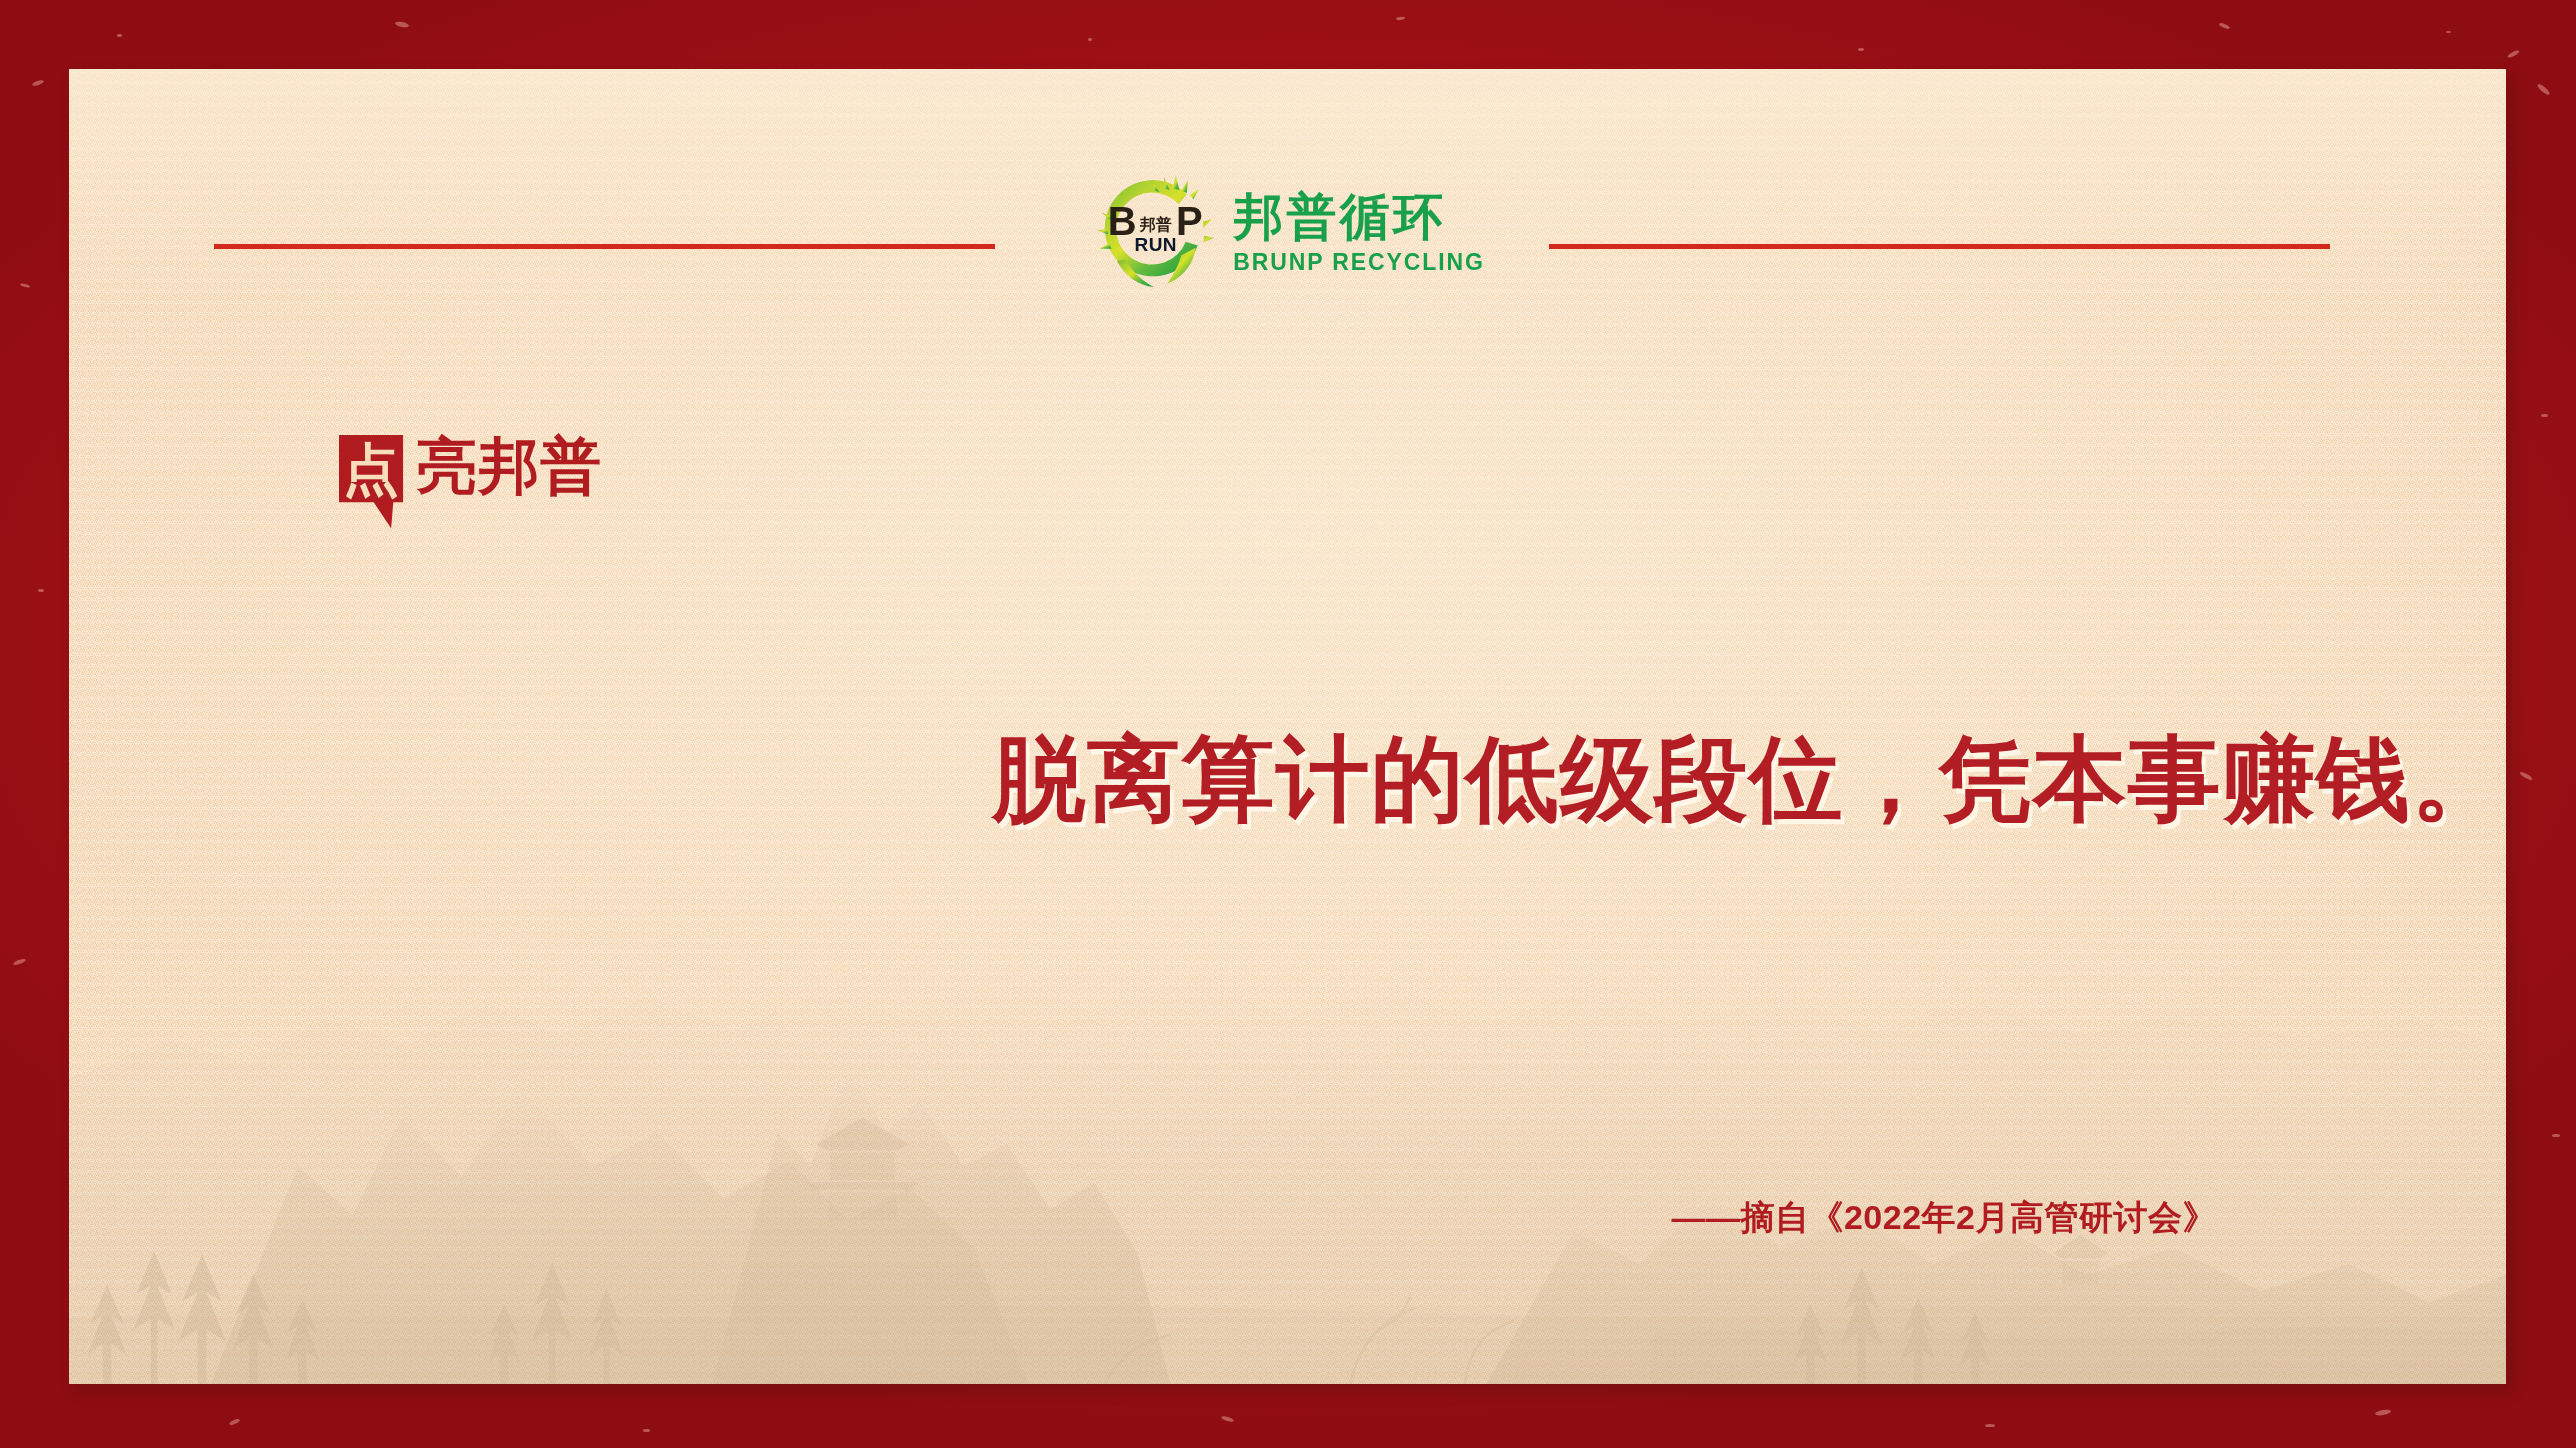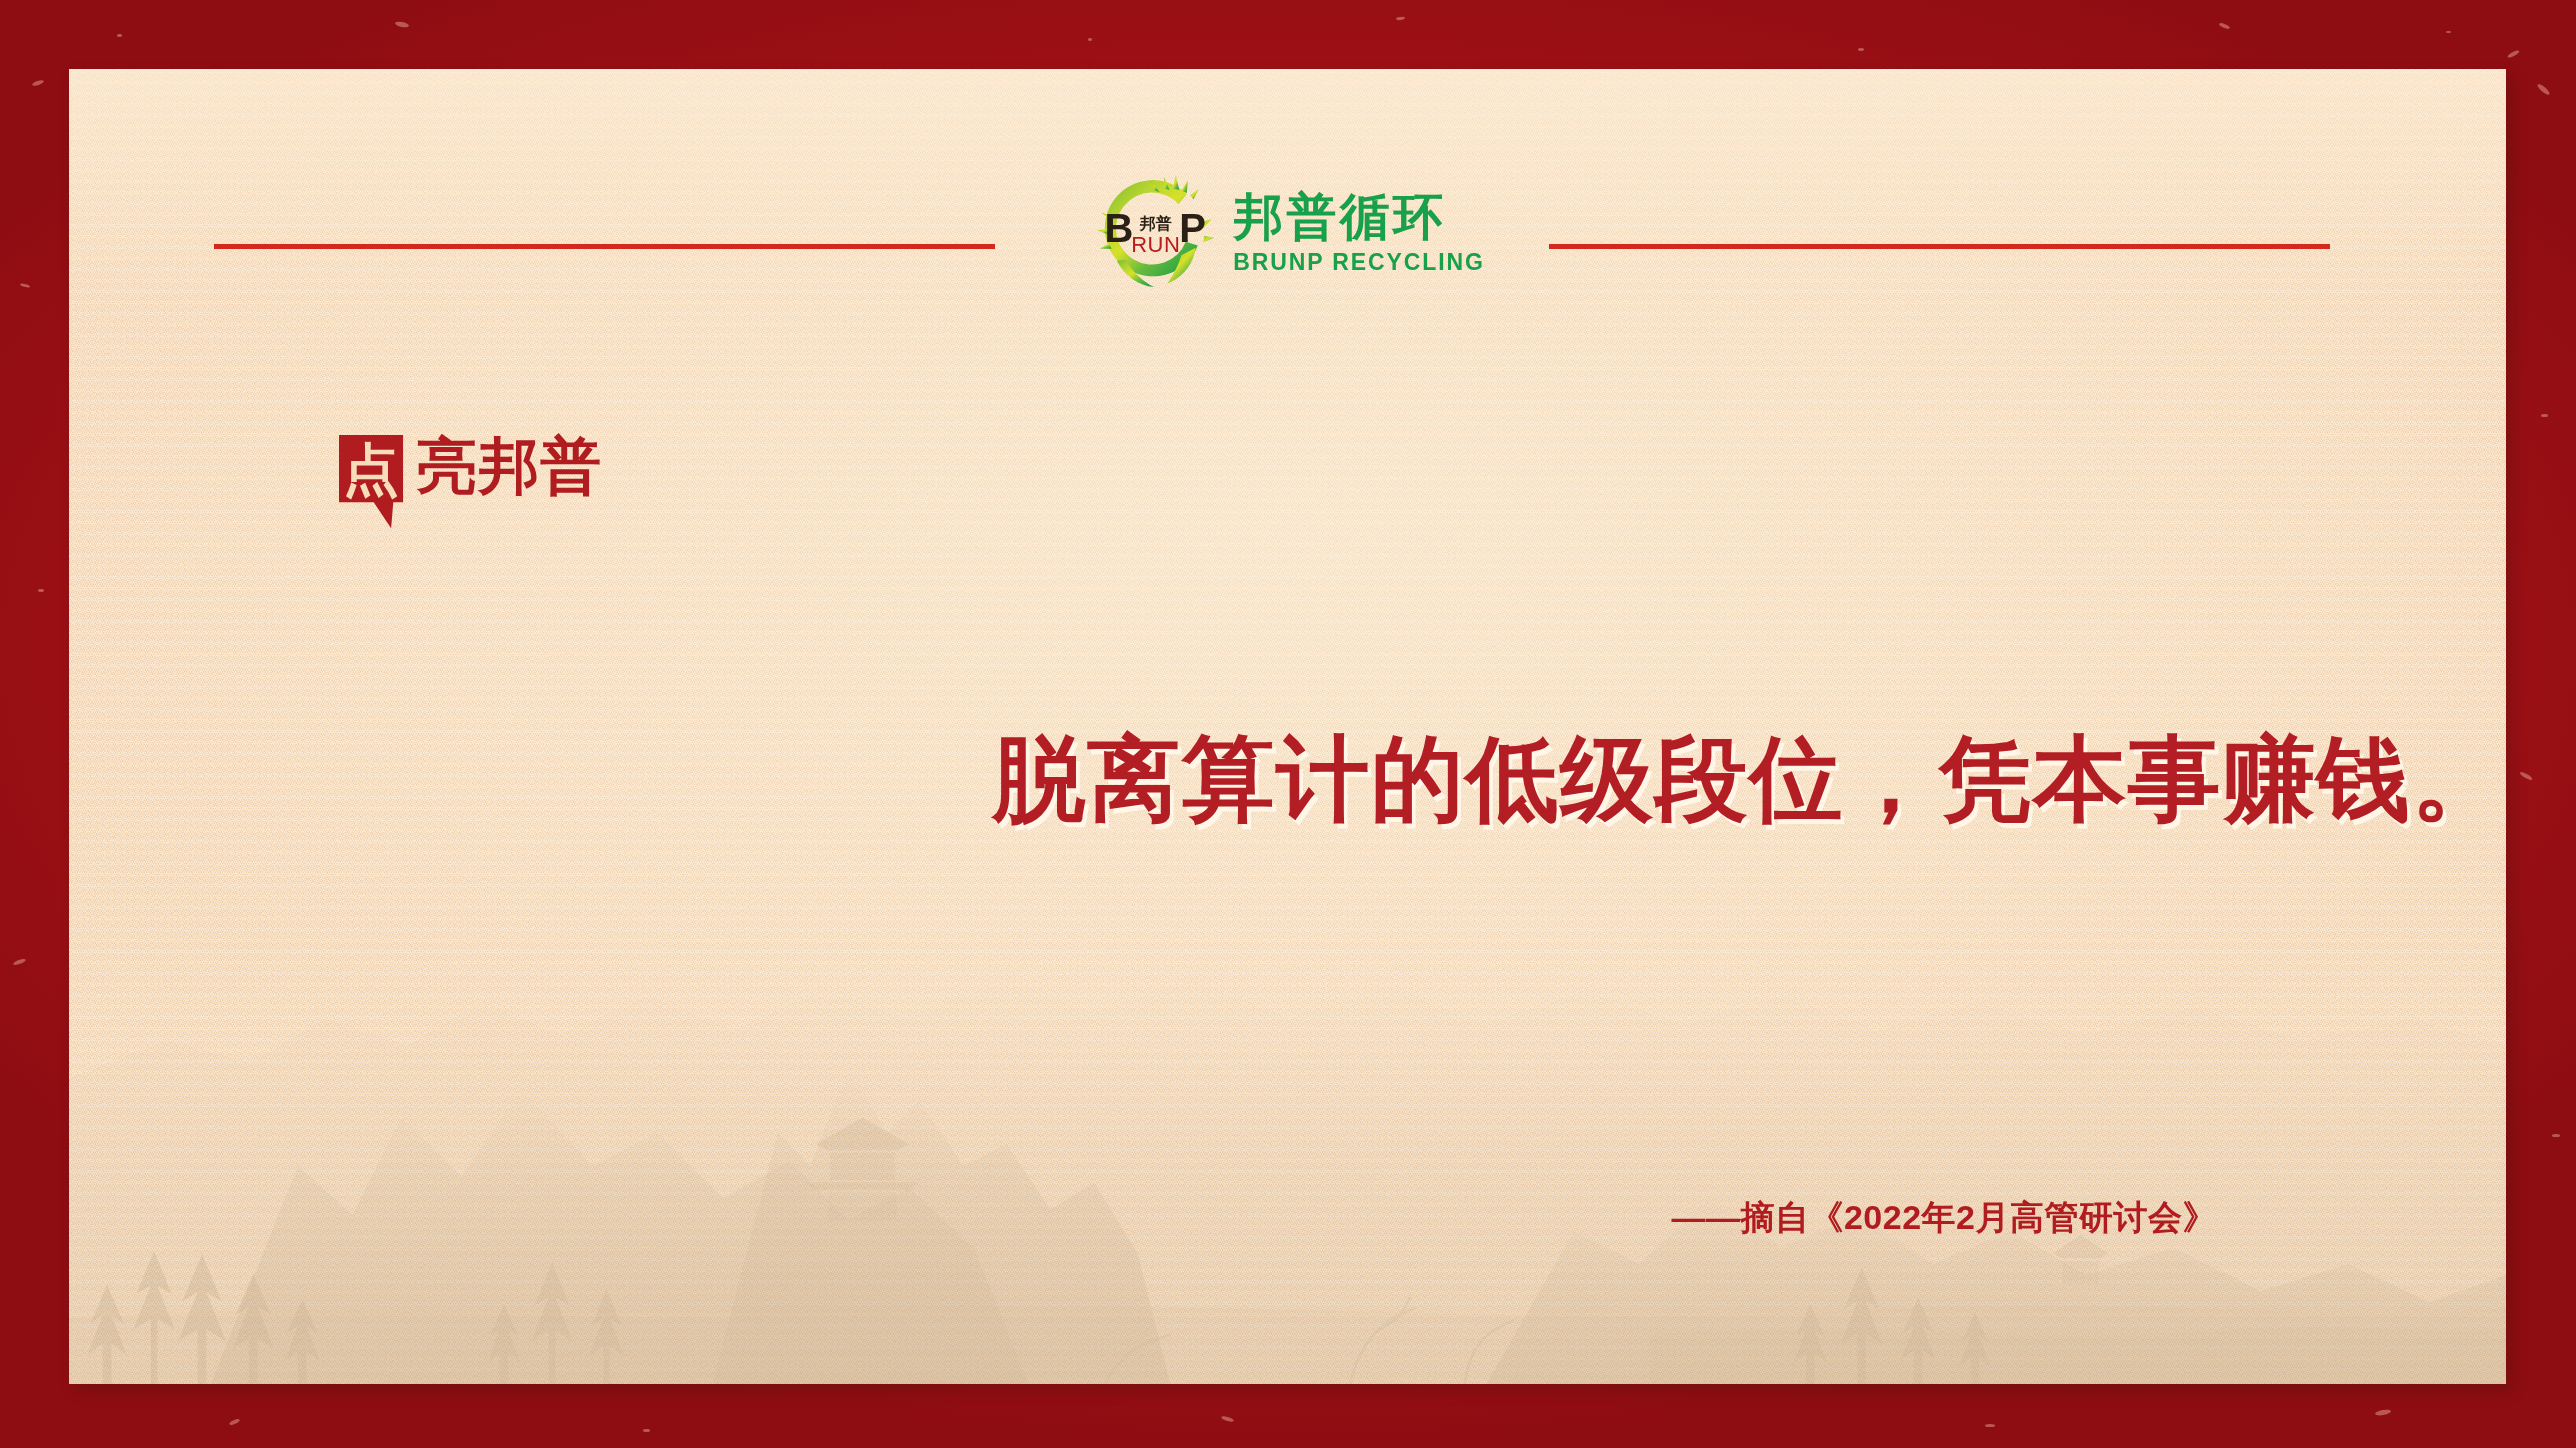--- a/index.html
+++ b/index.html
@@ -76,23 +76,23 @@
   }
   #ring{width:129px;height:129px;position:relative;flex:0 0 auto;}
   #ring svg{width:100%;height:100%;display:block;}
   #ringtext{
     position:absolute;left:50%;top:52%;transform:translate(-50%,-50%);
     display:flex;align-items:flex-start;line-height:1;white-space:nowrap;
   }
   #ringtext .bigB,#ringtext .bigP{
     font-size:40px;font-weight:700;color:#2a2016;letter-spacing:-1.1px;
   }
-  #ringtext .stack{display:flex;flex-direction:column;align-items:center;margin:8px -1.1px;}
+  #ringtext .stack{display:flex;flex-direction:column;align-items:center;margin:16px -1.1px;}
   #ringtext .cn{font-size:16px;font-weight:700;color:#2a2016;letter-spacing:0;}
-  #ringtext .run{font-size:22px;font-weight:400;color:#b91c1c;letter-spacing:0.5px;margin-top:2.7px;}
+  #ringtext .run{font-size:19px;font-weight:700;color:#0f172a;letter-spacing:0.5px;margin-top:2.7px;}
 
   #brandtext{display:flex;flex-direction:column;justify-content:center;}
   #brand-cn{
     font-size:50px;font-weight:700;color:#18a04b;
     letter-spacing:3.3px;line-height:1;
   }
   #brand-en{
     font-size:23px;font-weight:700;color:#18a04b;
     letter-spacing:1.9px;line-height:1;margin-top:8.7px;
   }

